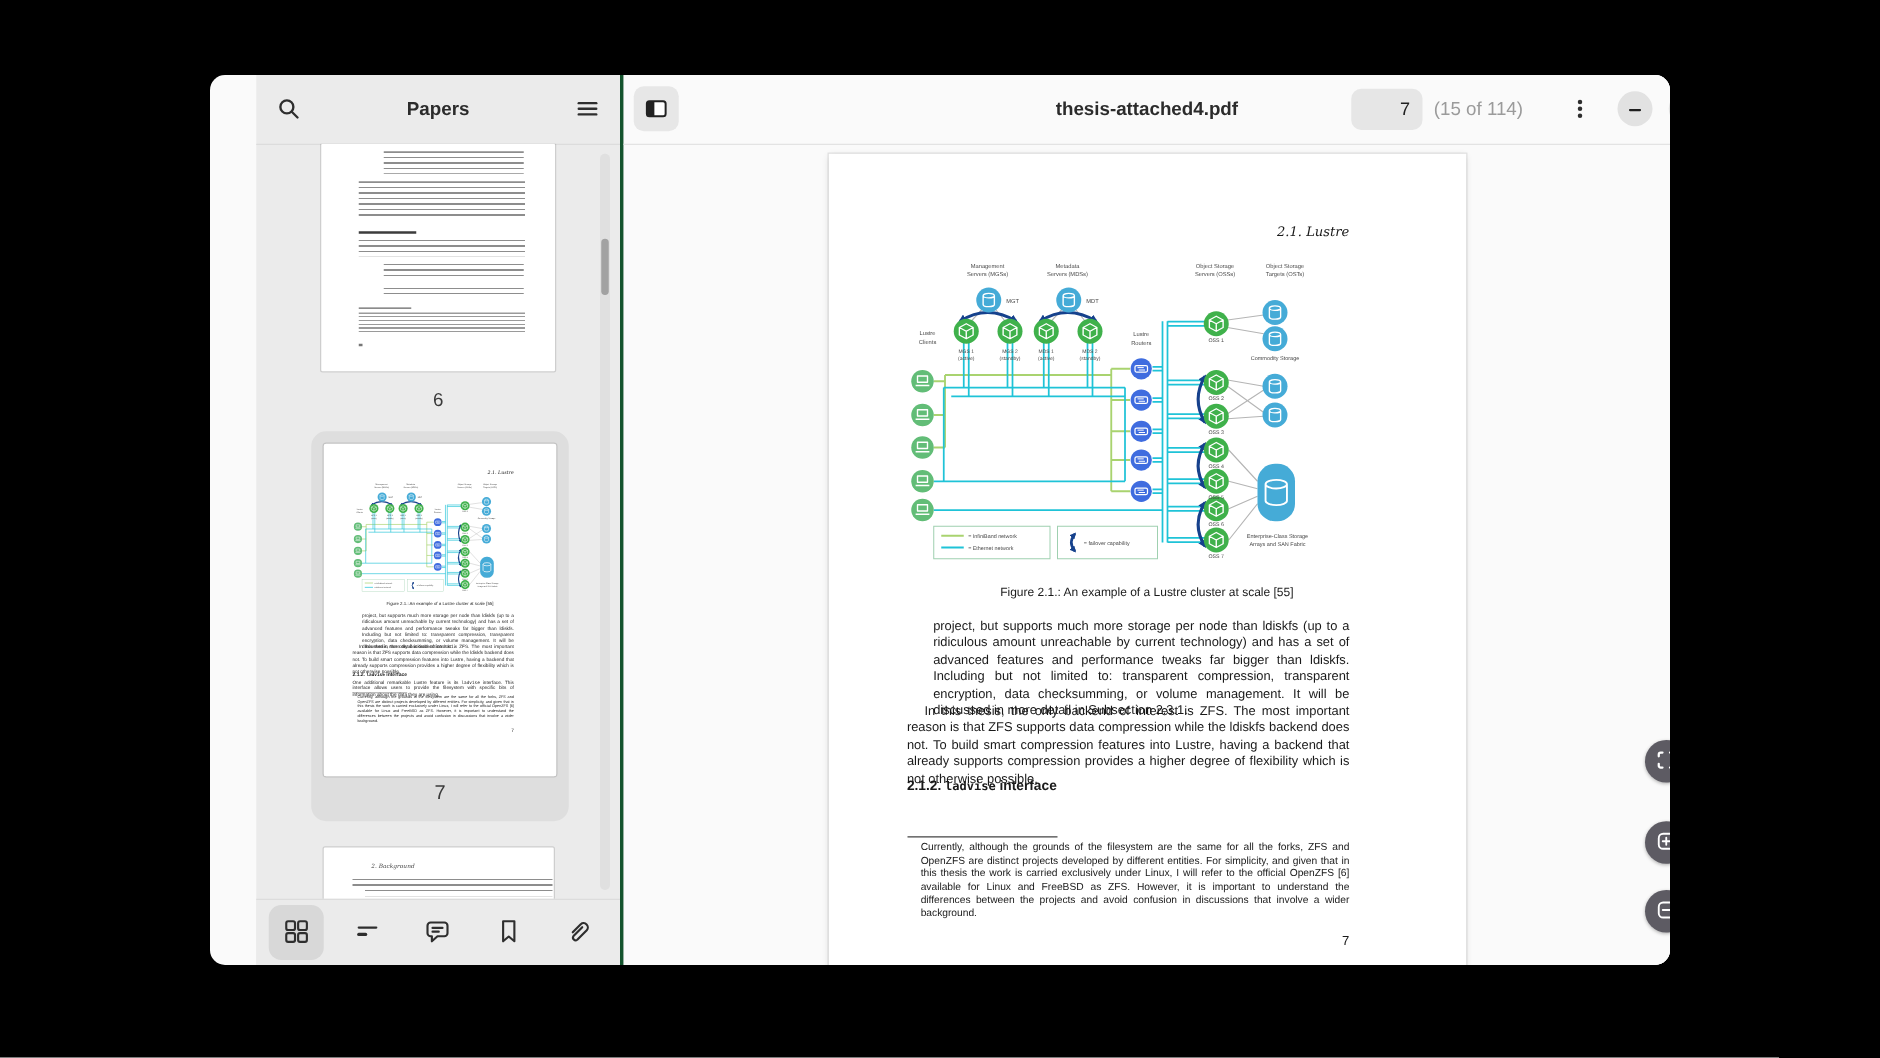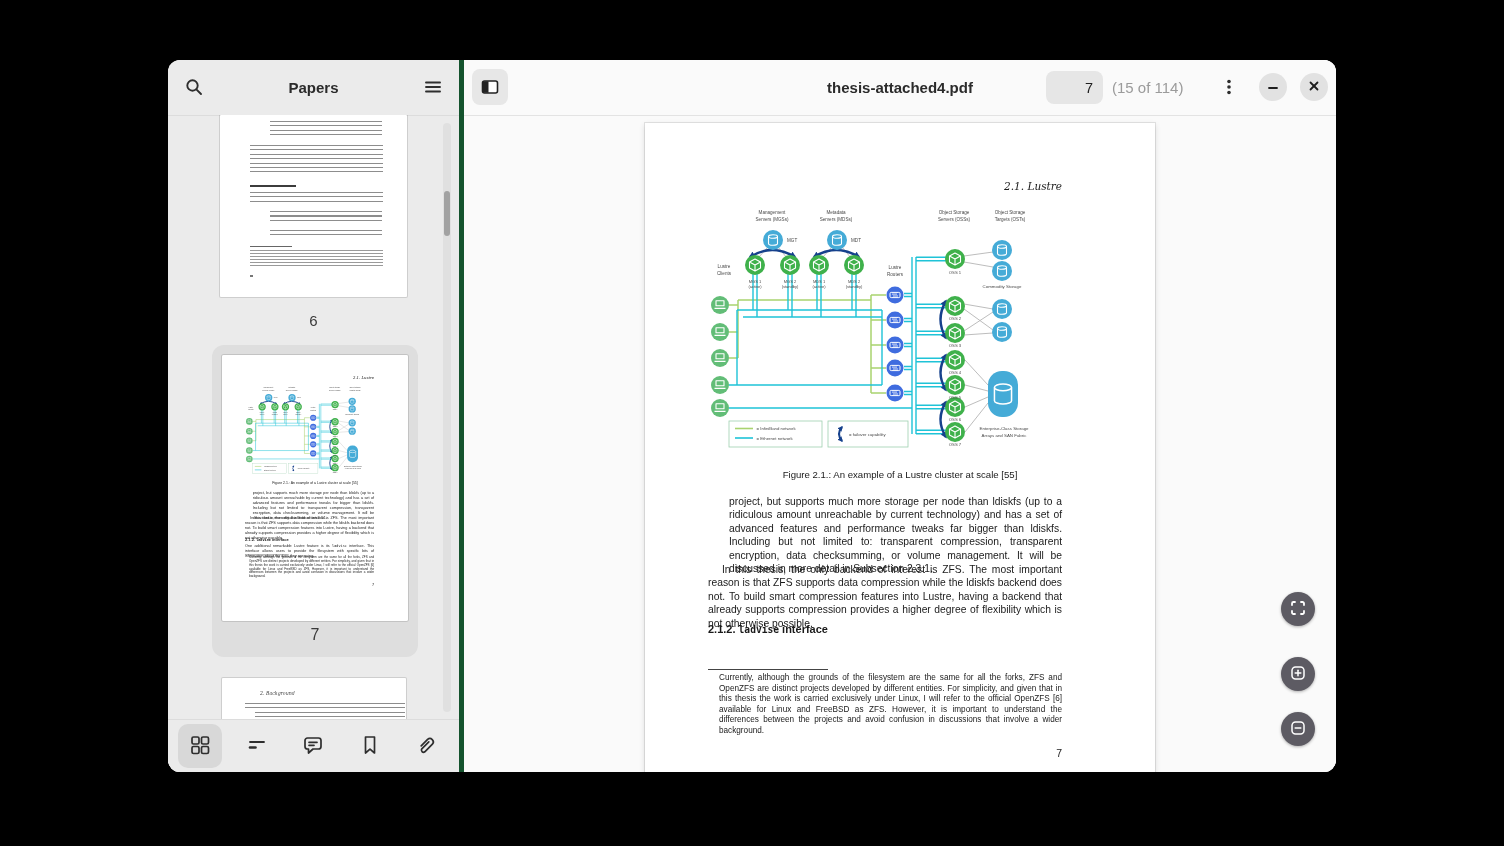--- a/index.html
+++ b/index.html
@@ -1,20 +1,20 @@
 <!DOCTYPE html>
 <html><head>
 <meta charset="utf-8">
 <style>
   html,body{margin:0;padding:0;}
   body{width:1504px;height:846px;background:#000;font-family:"Liberation Sans",sans-serif;position:relative;overflow:hidden;}
   .window{position:absolute;left:168px;top:60px;width:1168px;height:712px;border-radius:12px;overflow:hidden;background:#fafafa;box-shadow:0 8px 30px rgba(0,0,0,.6);display:flex;}
 
   
-  .sidebar{width:291px;height:100%;background:#ebebeb;border-right:5px solid #14532d;position:relative;flex:none;}
+  .sidebar{width:291px;height:100%;background:#ebebeb;border-right:3px solid #14532d;position:relative;flex:none;margin-left:37px;}
   .sb-header{position:absolute;top:0;left:0;right:0;height:55px;border-bottom:1px solid #dcdcdc;}
   .sb-title{position:absolute;left:0;right:0;top:0;height:55px;line-height:55px;text-align:center;font-weight:700;font-size:15px;color:#2b2b2b;}
   .iconbtn{position:absolute;width:36px;height:36px;border-radius:8px;background:transparent;border:none;display:flex;align-items:center;justify-content:center;cursor:pointer;}
   .iconbtn svg{display:block;}
   .thumbs{position:absolute;top:55px;bottom:52px;left:0;right:0;overflow:hidden;}
   .mini-page{background:#fff;box-shadow:0 0 0 1px rgba(0,0,0,.12);border-radius:1px;position:relative;overflow:hidden;}
   .thumb-label{text-align:center;font-size:15px;color:#3a3a3a;}
   .thumb6{position:absolute;left:52px;top:0;width:187px;}
   .thumb6 .mini-page{width:187px;height:182px;}
   .thumb6 .thumb-label{margin-top:15px;}

